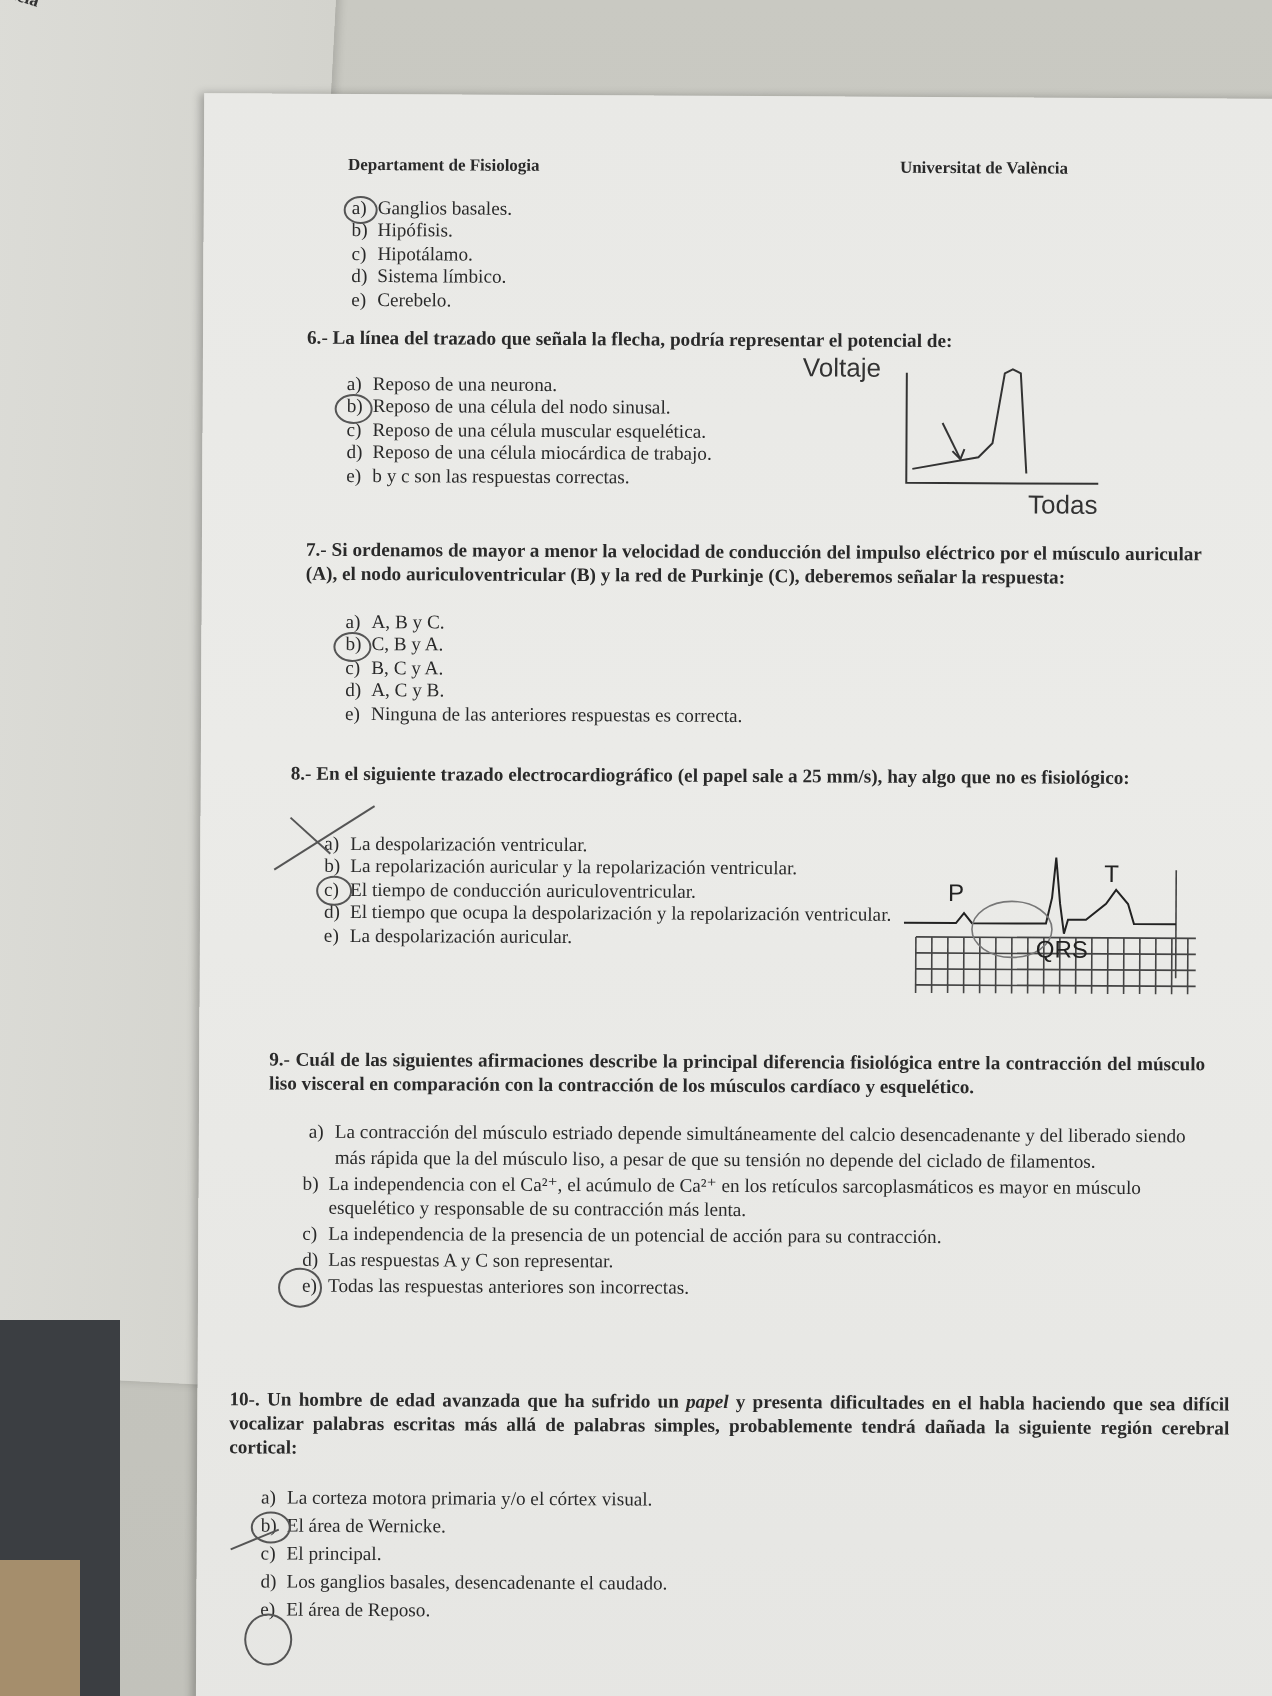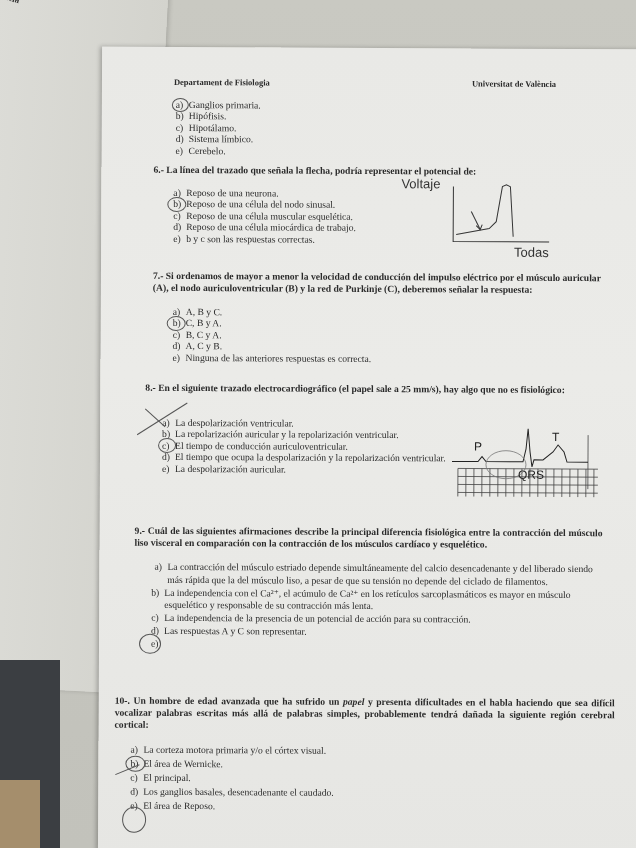--- a/index.html
+++ b/index.html
@@ -10,21 +10,21 @@
     background:linear-gradient(90deg,#dcdcd7,#d3d3cd);transform:rotate(3deg);
     box-shadow:2px 0 4px rgba(0,0,0,.15);}
   .back-sheet-text{position:absolute;left:2px;top:6px;font-size:9px;font-weight:bold;
     transform:rotate(14deg);color:#333;}
   .desk{position:absolute;left:0;top:660px;width:60px;height:200px;background:#3b3e42;}
   .desk2{position:absolute;left:0;top:780px;width:40px;height:70px;background:#a58e6c;}
   .page{position:absolute;left:100px;top:48px;width:545px;height:820px;
     background:linear-gradient(180deg,#e9e9e6 0%,#ebebe8 40%,#e6e6e3 100%);
     box-shadow:-2px 0 4px rgba(0,0,0,.25);transform:rotate(0.3deg);}
   .hdr{position:absolute;top:30px;font-size:8.5px;font-weight:bold;}
-  .hdr.left{left:44px;margin-left:28px;} .hdr.right{left:370px;}
+  .hdr.left{left:44px;margin-left:28px;} .hdr.right{left:348px;}
   .q{position:absolute;font-size:9.6px;font-weight:bold;line-height:12px;text-align:justify;}
   .opts{position:absolute;font-size:9.6px;line-height:11.4px;}
   .opt{display:flex;}
   .opt .l{width:13px;flex:none;}
   .hang{display:flex;}
   .hang .l{width:13px;flex:none;}
   .circ{position:absolute;border:1px solid #555;border-radius:50%;}
   .figure{position:absolute;}
   .axis-label{position:absolute;font-family:"Liberation Sans",sans-serif;font-size:13px;color:#333;}
 </style>
@@ -37,21 +37,21 @@
 <div class="desk"></div>
 <div class="desk2"></div>
 
 <div class="page">
   <div class="hdr left">Departament de Fisiologia</div>
   <div class="hdr right">Universitat de València</div>
 
   <div class="opts" style="left:74px;top:52px;">
     <div class="opt">
         <span class="l">a)</span>
-        <span>Ganglios primaria.</span>
+        <span>Ganglios basales.</span>
       </div>
     <div class="opt">
         <span class="l">b)</span>
         <span>Hipófisis.</span>
       </div>
     <div class="opt">
         <span class="l">c)</span>
         <span>Hipotálamo.</span>
       </div>
     <div class="opt">
@@ -199,20 +199,21 @@
     <div class="hang">
         <span class="l">c)</span>
         <span>La independencia de la presencia de un potencial de acción para su contracción.</span>
       </div>
     <div class="hang">
         <span class="l">d)</span>
         <span>Las respuestas A y C son representar.</span>
       </div>
     <div class="hang">
         <span class="l">e)</span>
+        <span>Todas las respuestas anteriores son incorrectas.</span>
       </div>
   </div>
   <div class="circ" style="left:40px;top:587px;width:20px;height:18px;"></div>
 
   <div class="q" style="left:16px;top:648px;width:500px;">
     <span>10-. Un hombre de edad avanzada que ha sufrido un </span><i>papel</i><span> y presenta dificultades en el habla haciendo que sea difícil vocalizar palabras escritas más allá de palabras simples, probablemente tendrá dañada la siguiente región cerebral cortical:</span>
   </div>
   <div class="opts" style="left:32px;top:696px;line-height:14px;">
     <div class="opt">
         <span class="l">a)</span>

